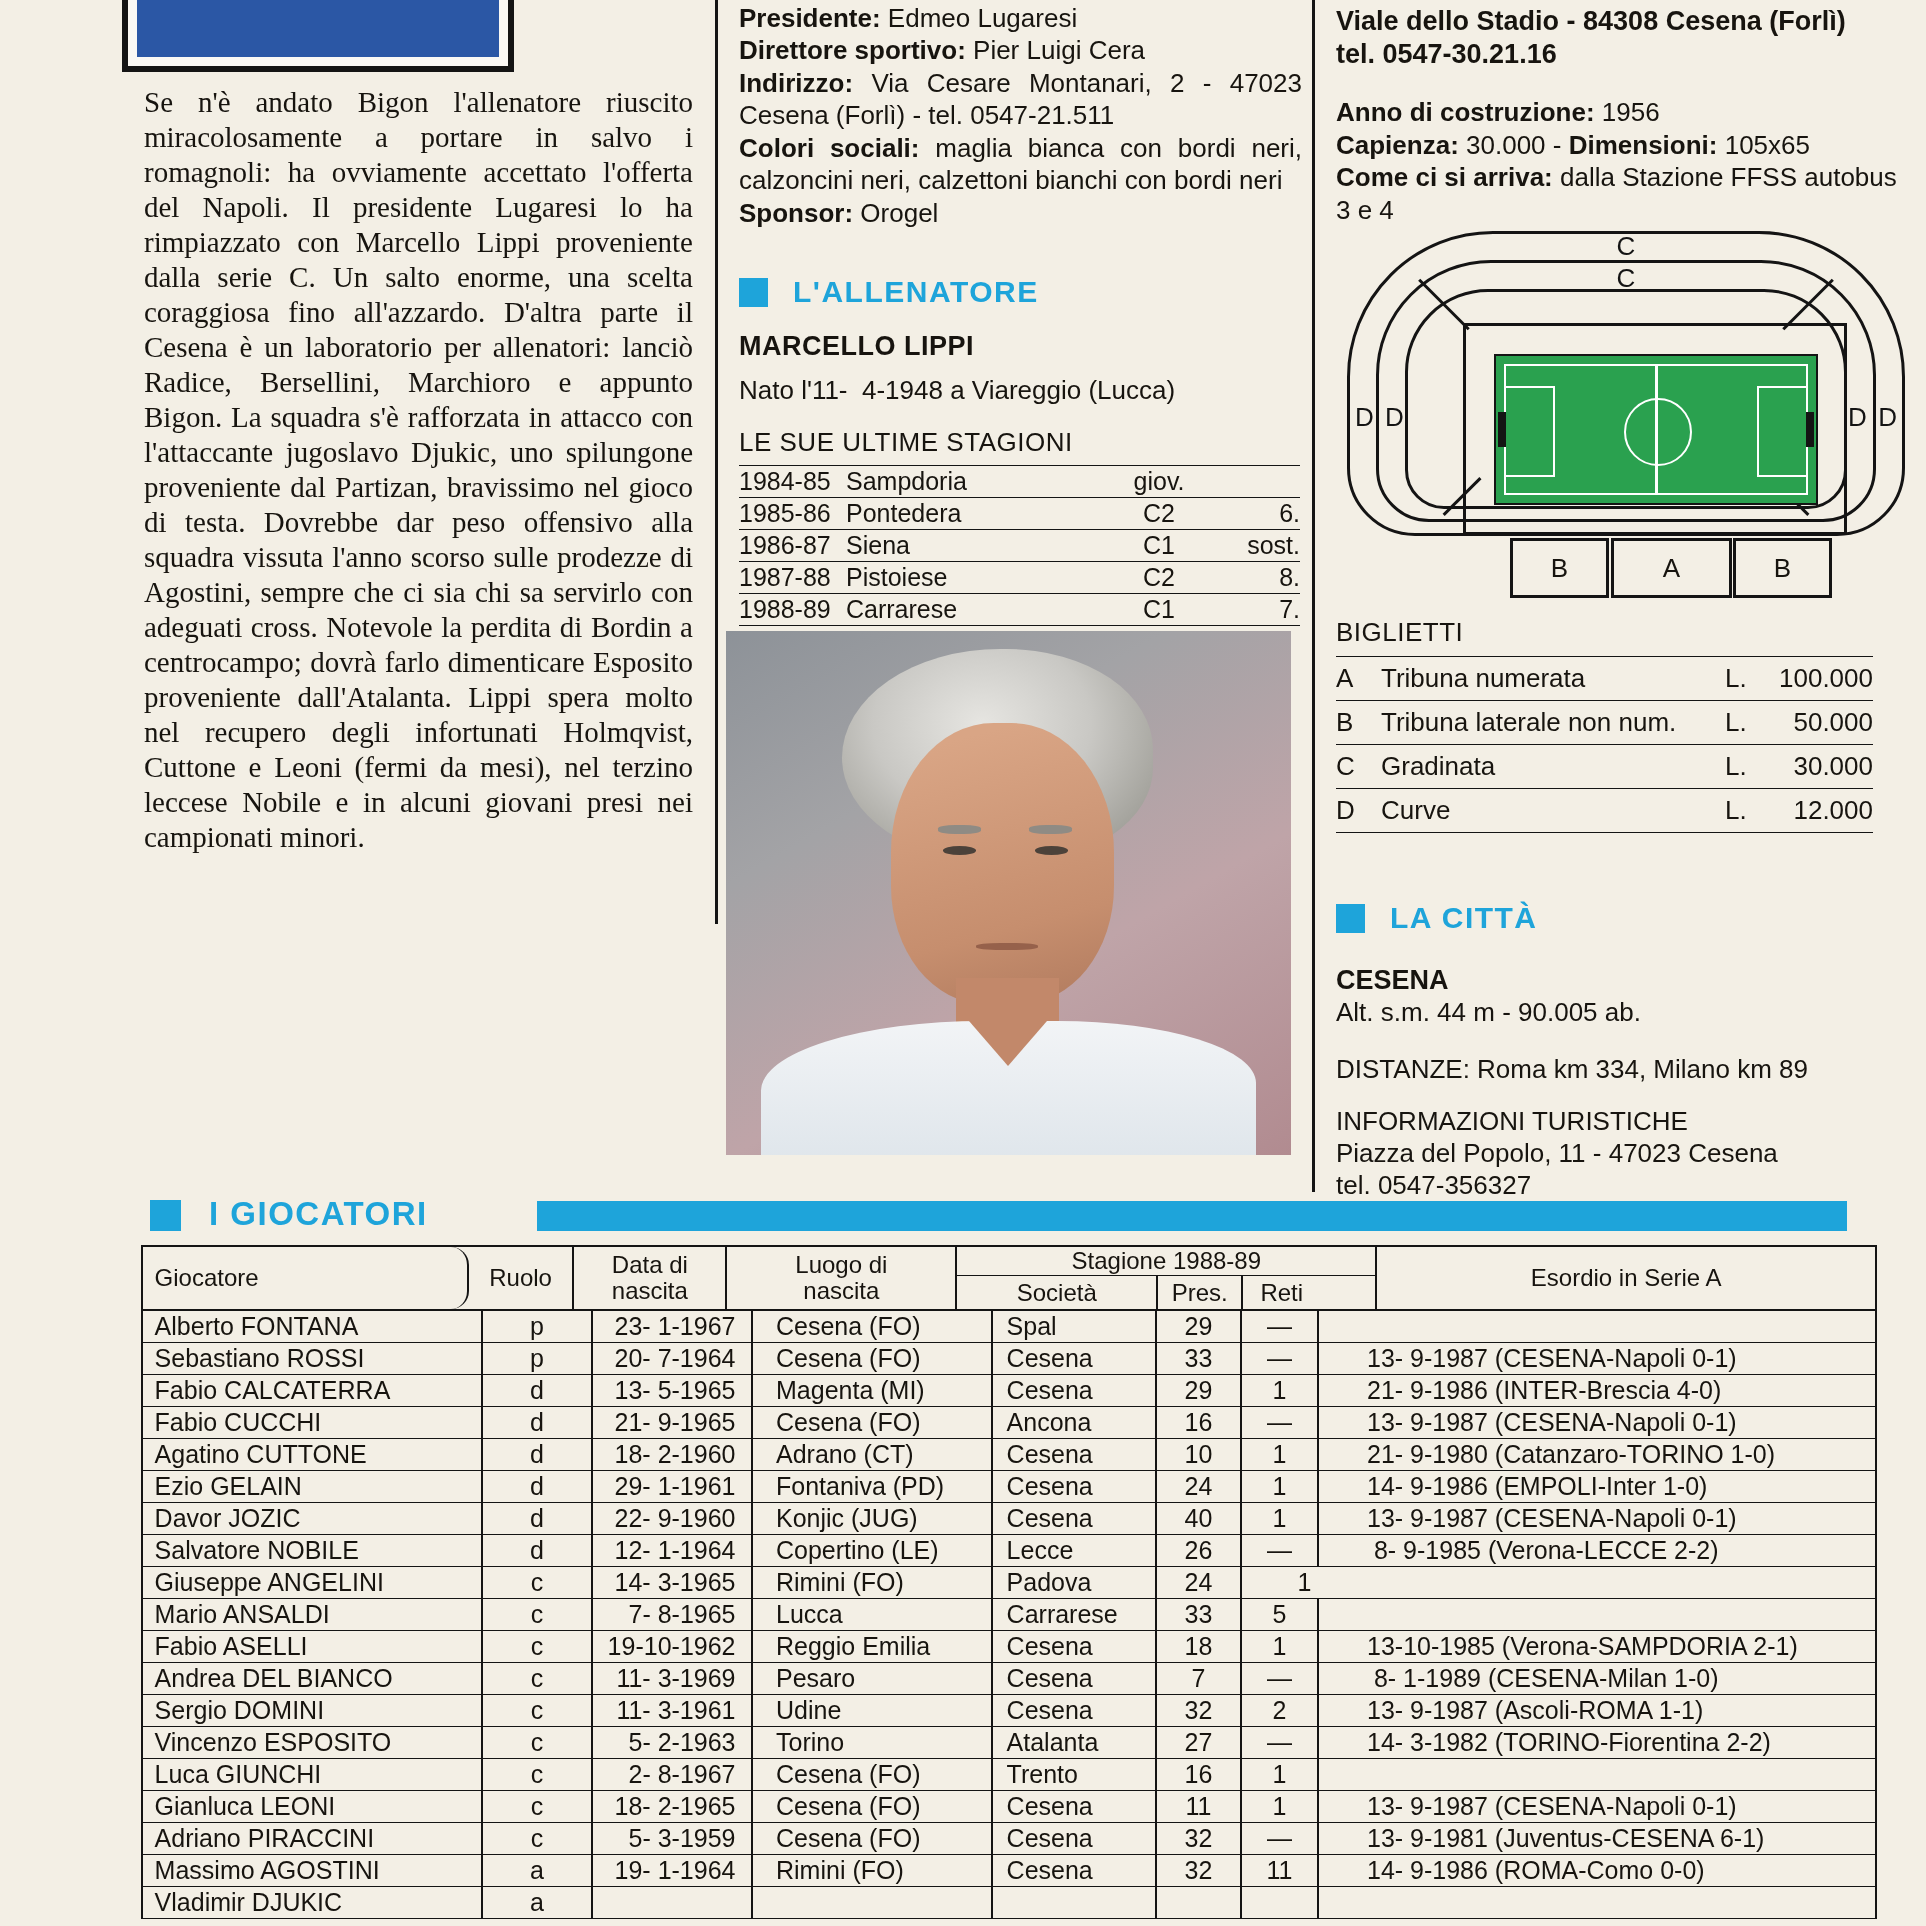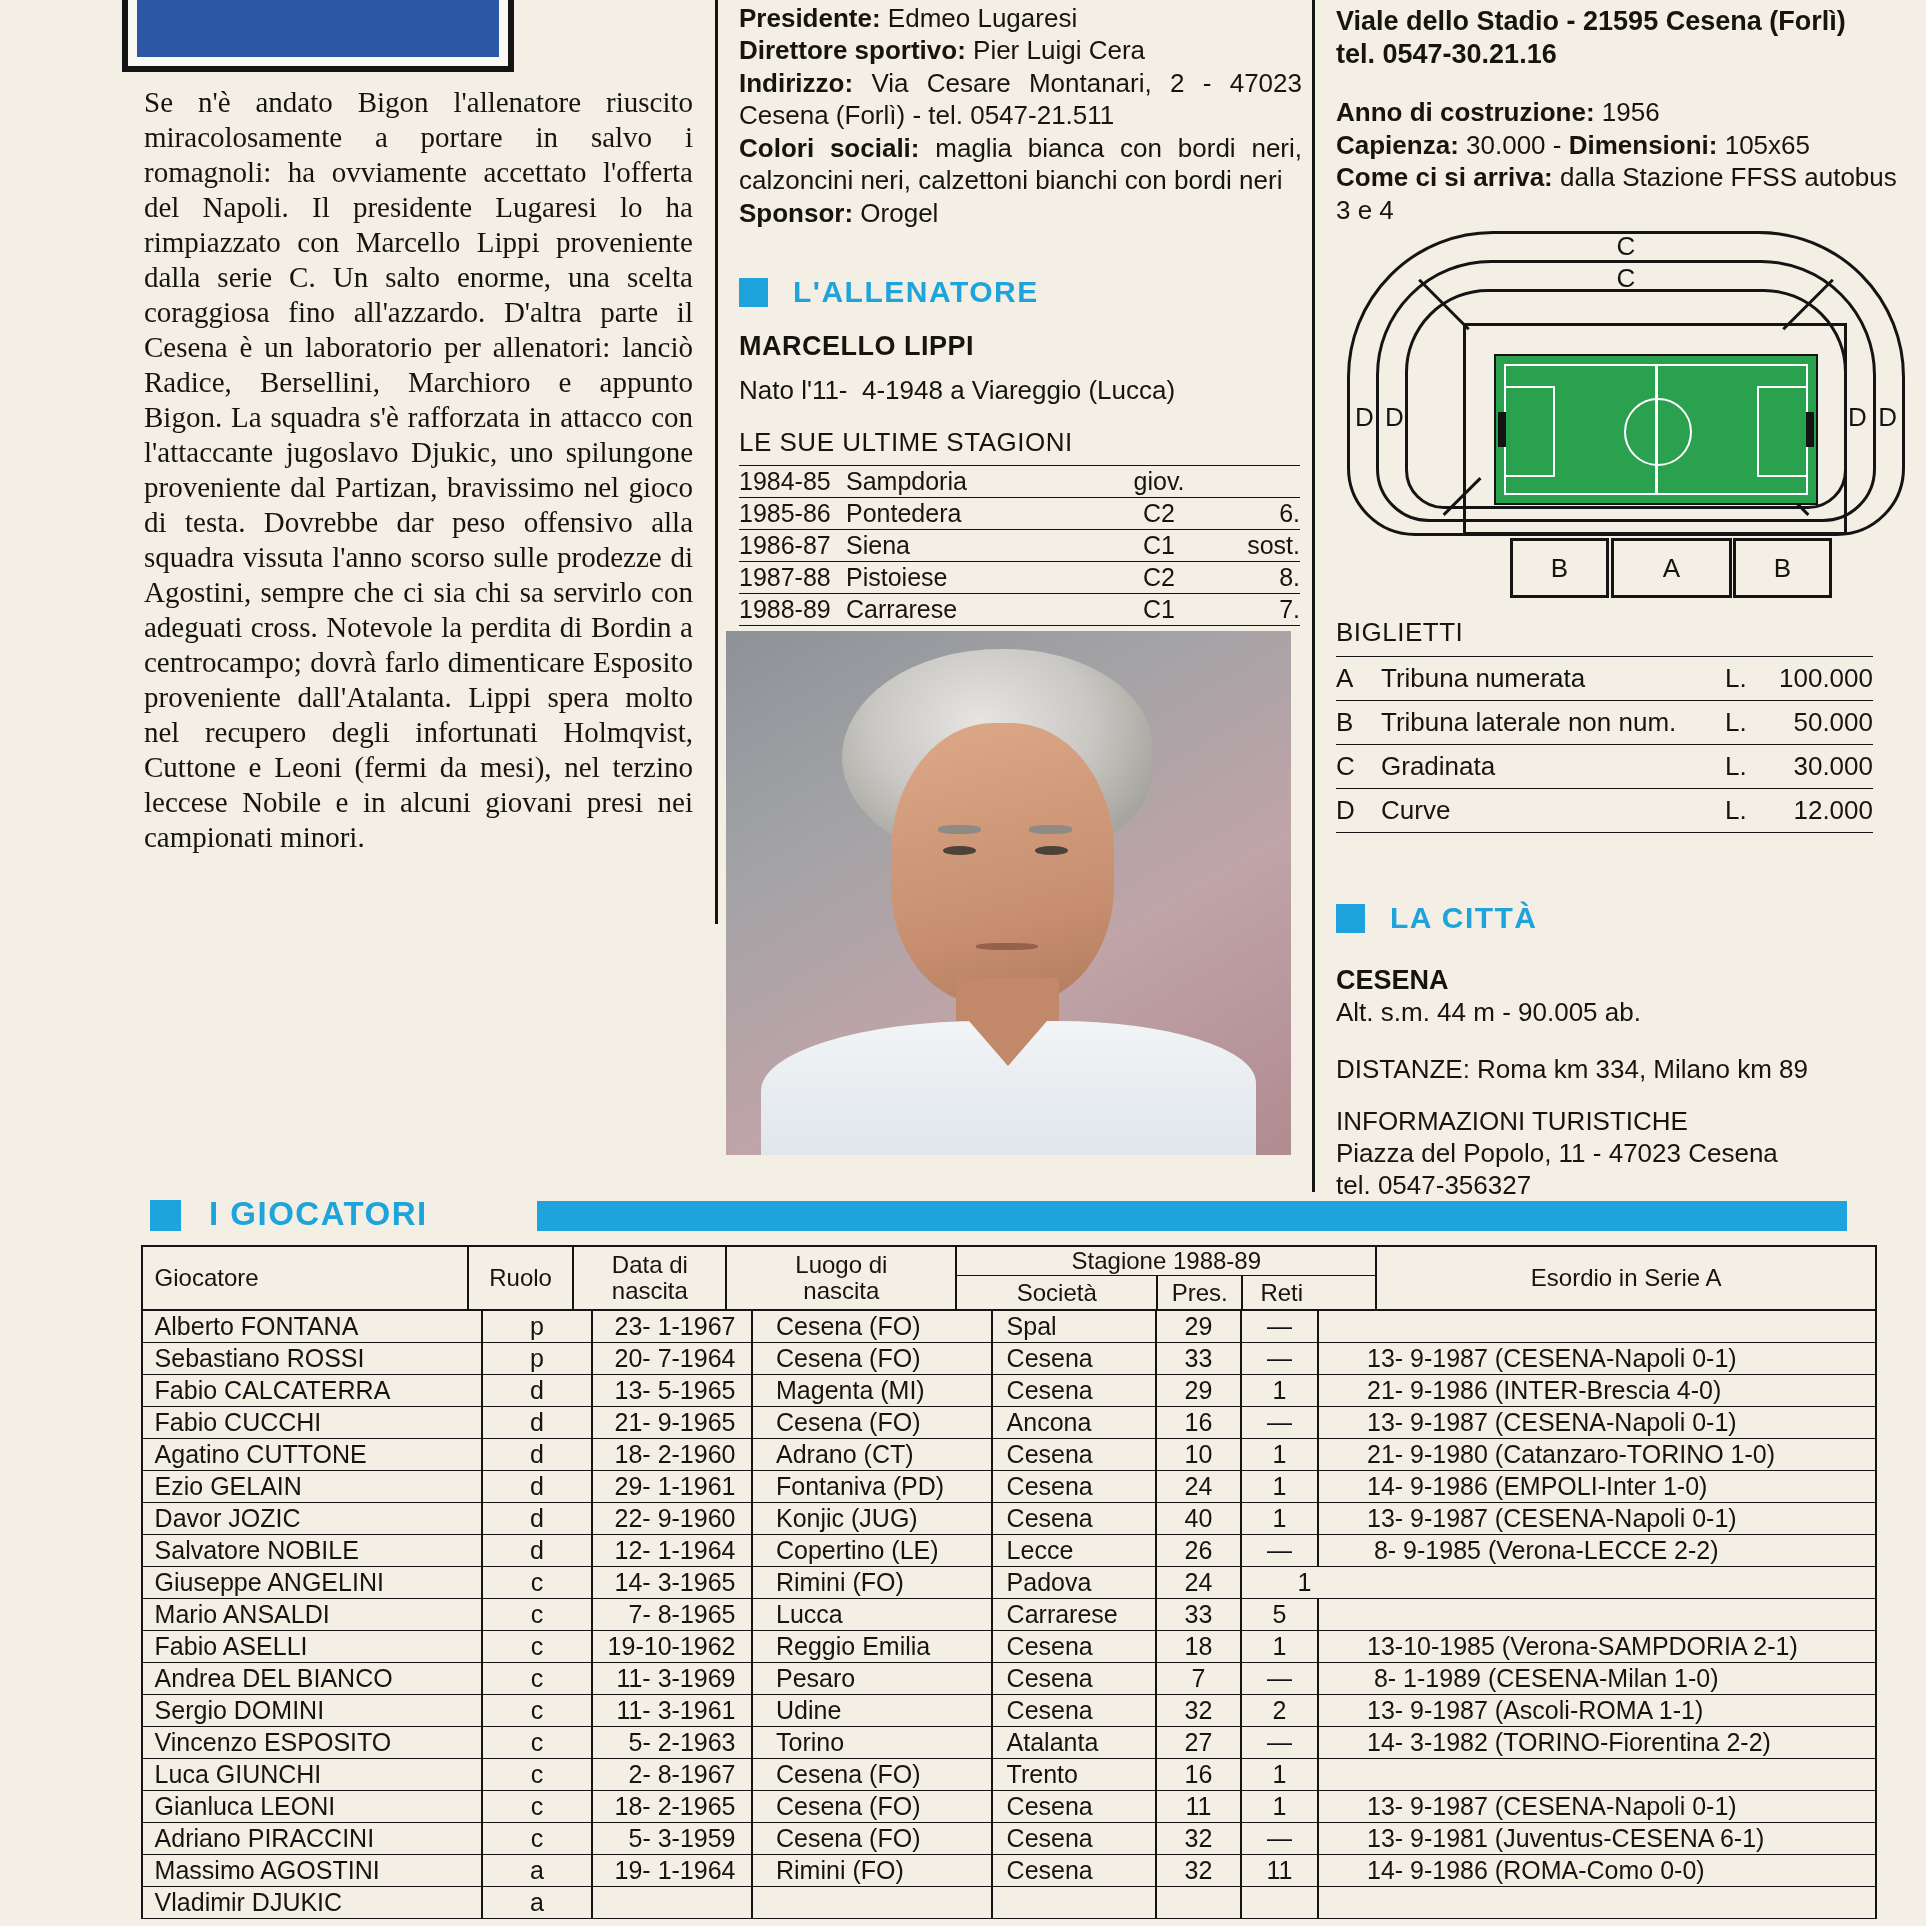--- a/index.html
+++ b/index.html
@@ -118,21 +118,21 @@
   .pl-bar{position:absolute;left:537px;top:1201px;width:1310px;height:30px;background:#1ea4da;}
 
   .ptable{position:absolute;left:141px;top:1245px;width:1732px;
     border-top:2.9px solid #141414;border-left:2.9px solid #141414;border-right:2.9px solid #141414;
     font-size:25px;box-sizing:content-box;}
   .ptable *{box-sizing:border-box;}
   .phead{display:flex;height:64px;border-bottom:2.9px solid #141414;}
   .ph{display:flex;align-items:center;justify-content:center;text-align:center;
     font-size:24px;line-height:26px;border-right:2.9px solid #141414;flex-direction:column;}
   .ph:last-child{border-right:none;}
-  .ph-gioc{width:340px;align-items:flex-start;padding-left:11.6px;justify-content:center;}
+  .ph-gioc{width:340px;align-items:flex-start;padding-left:11.6px;justify-content:center;border-radius:18px;}
   .ph-ruolo{width:110px;}
   .ph-data{width:160px;}
   .ph-luogo{width:240px;}
   .ph-stag{width:439px;padding:0;justify-content:center;}
   .stag-top{height:29px;width:100%;border-bottom:1.9px solid #141414;display:flex;align-items:center;justify-content:center;}
   .stag-bottom{flex:1;width:100%;display:flex;}
   .stag-bottom div{display:flex;align-items:center;justify-content:center;border-right:2.9px solid #141414;}
   .sb-societa{width:201px;}
   .sb-pres{width:85px;}
   .sb-reti{width:77px;border-right:none !important;}
@@ -221,21 +221,21 @@
     <div class="ph-brow" style="left:212px;top:194px;"></div>
     <div class="ph-brow" style="left:303px;top:194px;"></div>
     <div class="ph-eye" style="left:217px;top:215px;"></div>
     <div class="ph-eye" style="left:309px;top:215px;"></div>
     <div class="ph-mouth"></div>
     <div class="ph-neck"></div>
     <div class="ph-shirt"></div>
     <div class="ph-vee"></div>
   </div>
 
-  <div class="addr1">Viale dello Stadio - 21595 Cesena (Forlì)</div>
+  <div class="addr1">Viale dello Stadio - 84308 Cesena (Forlì)</div>
   <div class="addr2">tel. 0547-30.21.16</div>
   <div class="stad-info">
       <div class="iline"><span class="b">Anno di costruzione:</span><span> 1956</span></div>
       <div class="iline"><span class="b">Capienza:</span><span> 30.000 - </span><span class="b">Dimensioni:</span><span> 105x65</span></div>
       <div class="iline"><span class="b">Come ci si arriva:</span><span> dalla Stazione FFSS autobus 3 e 4</span></div>
     </div>
 
   <div class="stadium">
     <div class="ring" id="r1"></div>
     <div class="ring" id="r2"></div>

